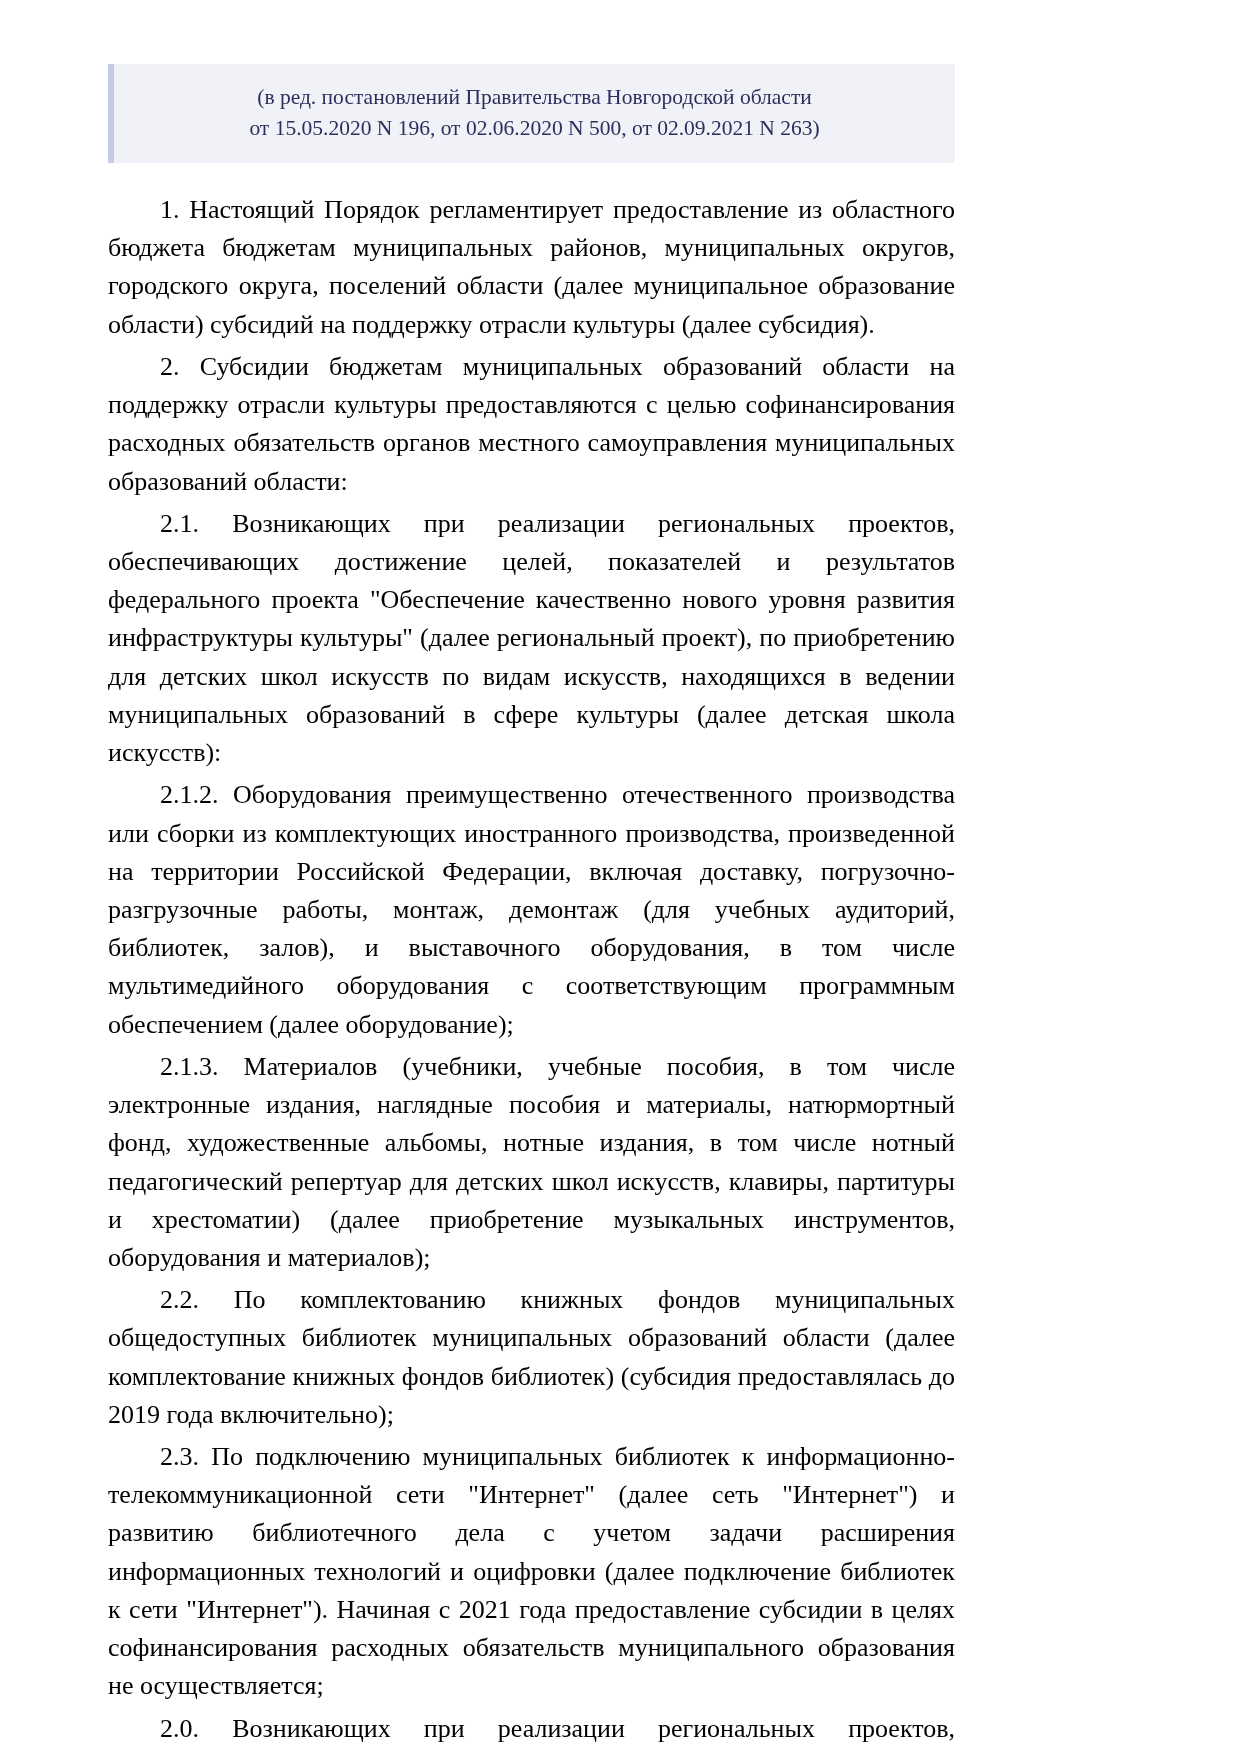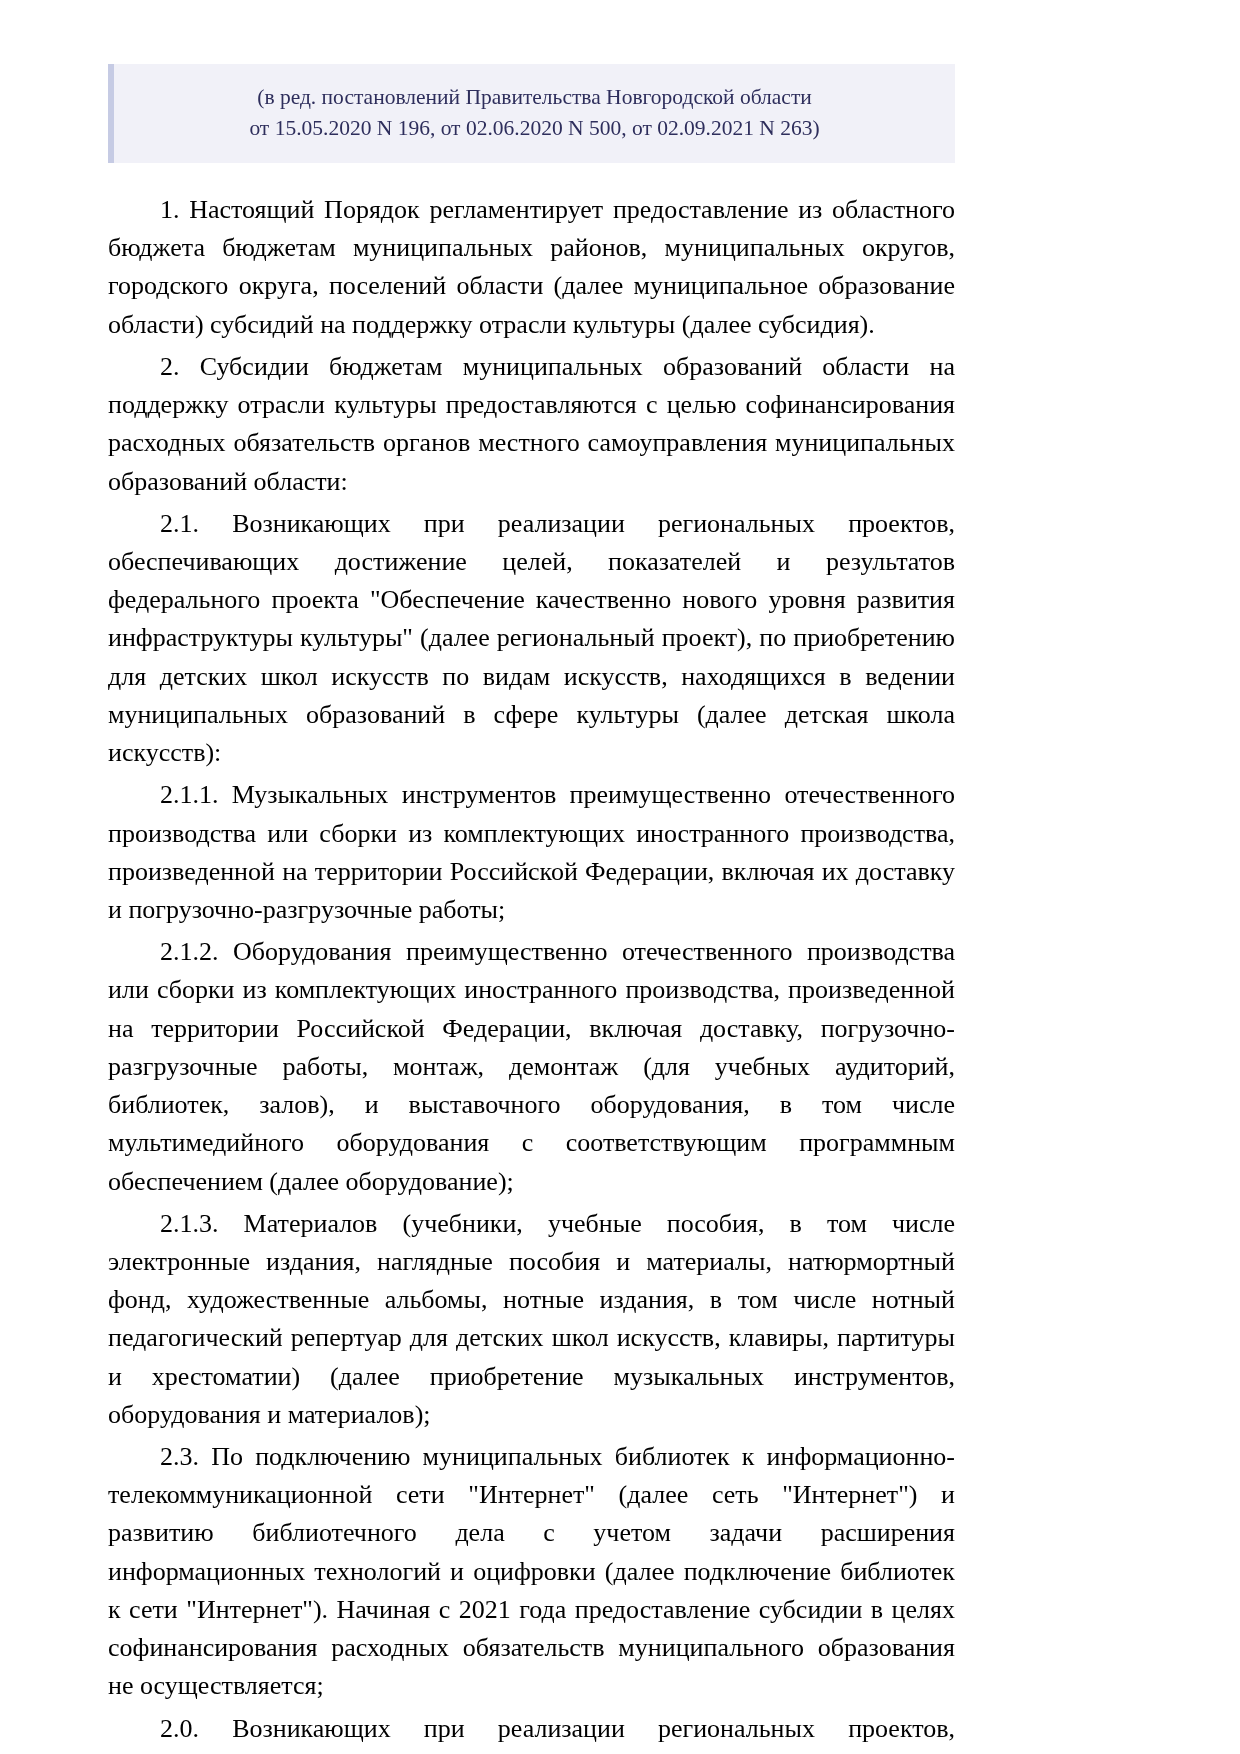--- a/index.html
+++ b/index.html
@@ -94,26 +94,26 @@
 
   <div class="doc-body">
 
     <p class="para">1. Настоящий Порядок регламентирует предоставление из областного бюджета бюджетам муниципальных районов, муниципальных округов, городского округа, поселений области (далее муниципальное образование области) субсидий на поддержку отрасли культуры (далее субсидия).</p>
 
 
     <p class="para">2. Субсидии бюджетам муниципальных образований области на поддержку отрасли культуры предоставляются с целью софинансирования расходных обязательств органов местного самоуправления муниципальных образований области:</p>
 
     <p class="para">2.1. Возникающих при реализации региональных проектов, обеспечивающих достижение целей, показателей и результатов федерального проекта "Обеспечение качественно нового уровня развития инфраструктуры культуры" (далее региональный проект), по приобретению для детских школ искусств по видам искусств, находящихся в ведении муниципальных образований в сфере культуры (далее детская школа искусств):</p>
 
-    <p class="para">2.1.1. Музыкальных инструментов преимущественно отечественного производства или сборки из комплектующих иностранного производства, произведенной на территории Российской Федерации, включая их доставку и погрузочно-разгрузочные работы;</p>
 
     <p class="para">2.1.2. Оборудования преимущественно отечественного производства или сборки из комплектующих иностранного производства, произведенной на территории Российской Федерации, включая доставку, погрузочно-разгрузочные работы, монтаж, демонтаж (для учебных аудиторий, библиотек, залов), и выставочного оборудования, в том числе мультимедийного оборудования с соответствующим программным обеспечением (далее оборудование);</p>
 
     <p class="para">2.1.3. Материалов (учебники, учебные пособия, в том числе электронные издания, наглядные пособия и материалы, натюрмортный фонд, художественные альбомы, нотные издания, в том числе нотный педагогический репертуар для детских школ искусств, клавиры, партитуры и хрестоматии) (далее приобретение музыкальных инструментов, оборудования и материалов);</p>
 
+    <p class="para">2.2. По комплектованию книжных фондов муниципальных общедоступных библиотек муниципальных образований области (далее комплектование книжных фондов библиотек) (субсидия предоставлялась до 2019 года включительно);</p>
 
     <p class="para">2.3. По подключению муниципальных библиотек к информационно-телекоммуникационной сети "Интернет" (далее сеть "Интернет") и развитию библиотечного дела с учетом задачи расширения информационных технологий и оцифровки (далее подключение библиотек к сети "Интернет"). Начиная с 2021 года предоставление субсидии в целях софинансирования расходных обязательств муниципального образования не осуществляется;</p>
 
     <p class="para">2.0. Возникающих при реализации региональных проектов, обеспечивающих достижение показателей и результатов федерального проекта "Создание условий для реализации творческого потенциала нации ("Творческие люди")", по государственной поддержке лучших работников сельских учреждений культуры;</p>
 
     <p class="citation">(пп. 2.4 в ред. Постановления Правительства Новгородской области от 02.09.2021 N 263)</p>
 
 
   </div>
 </div>

